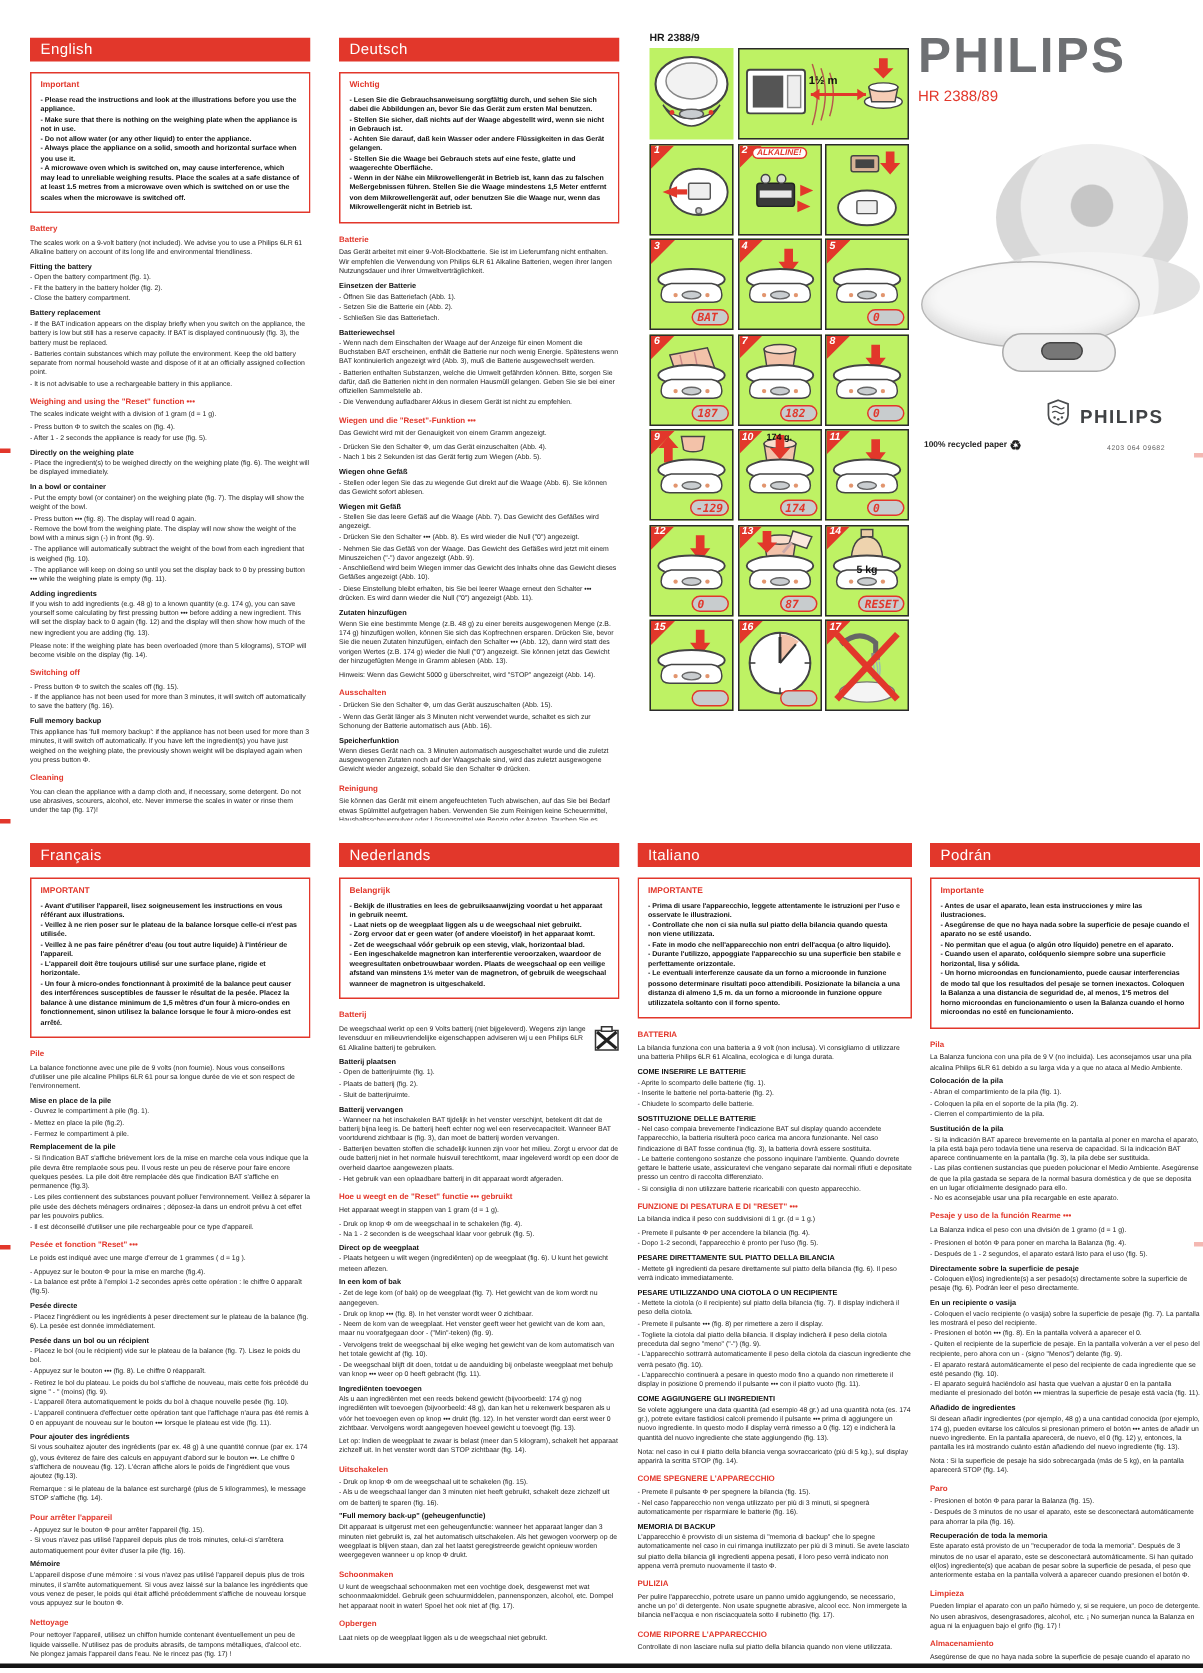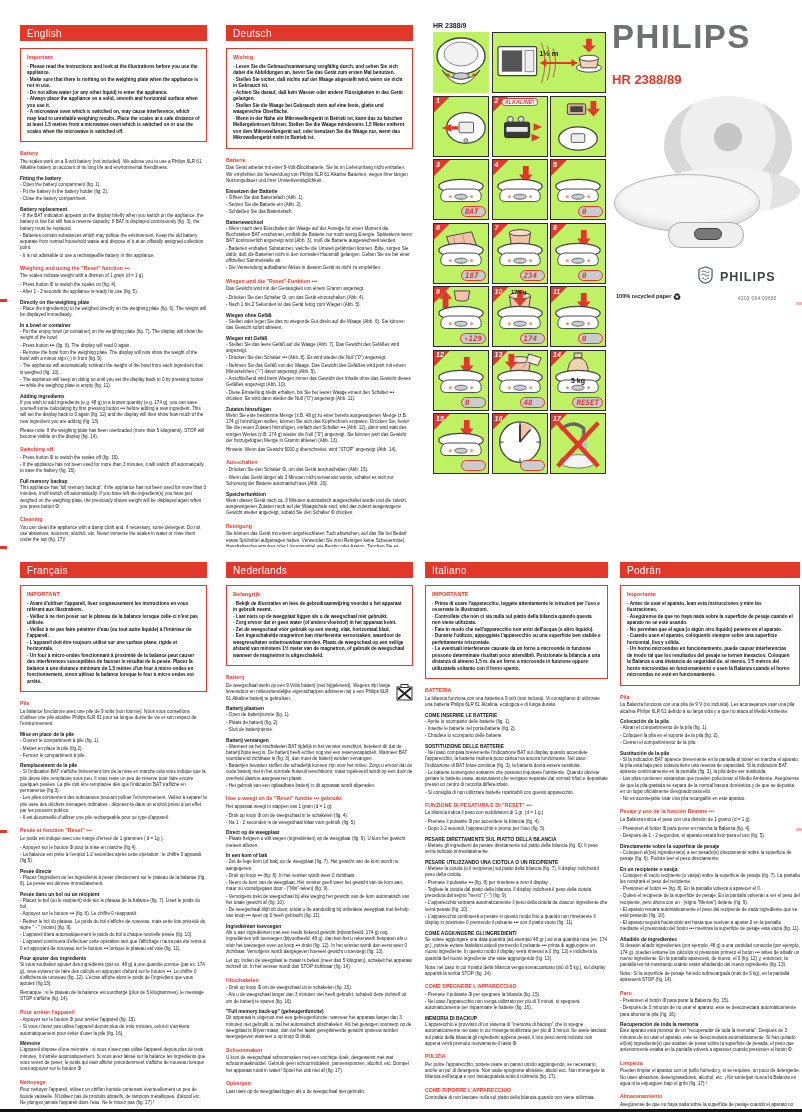--- a/index.html
+++ b/index.html
@@ -39,21 +39,21 @@
        font-size:6px;font-weight:bold;color:#111;white-space:nowrap}
   .fignote.bubble{border:1.1px solid var(--red);border-radius:7px;color:var(--red);
        font-style:italic;padding:0 3px;background:#fff;font-size:5.5px}
   .fignote.onweight{top:26px;font-size:7px}
   .fignote.dist{top:16px;font-size:7.5px}
 
   
   #brand{position:absolute;left:612px;top:20px;width:188px;height:292px}
   .philips-big{font-size:33px;font-weight:bold;color:#6e7073;letter-spacing:1.5px;
        font-stretch:condensed;line-height:1}
-  .model-red{color:var(--red);font-weight:bold;font-size:13px;margin-top:19px}
+  .model-red{color:var(--red);font-weight:normal;font-size:10px;margin-top:6px}
   .photo{position:absolute;left:0;top:62px;width:188px;height:180px}
   .cake{position:absolute;right:8px;top:14px;width:128px;height:98px;border-radius:50%;
        background:radial-gradient(circle at 50% 42%, #c6c6c6 0 16%, #efefef 17% 55%, #d8d8d8 56% 78%, #eaeaea 79% 100%)}
   .doily{position:absolute;right:0;top:86px;width:150px;height:46px;border-radius:50%;
        background:radial-gradient(circle, #f4f4f4 0 60%, #e2e2e2 61% 100%)}
   .pplate{position:absolute;left:2px;top:92px;width:146px;height:58px;border-radius:50%;
        background:#f7f7f7;border:1.2px solid #b7b7b7;box-shadow:inset 0 -5px 9px #ddd}
   .ppod{position:absolute;left:56px;top:140px;width:76px;height:26px;border-radius:13px;
        background:#efefef;border:1.2px solid #aaa}
   .pdisp{position:absolute;left:82px;top:146px;width:28px;height:12px;border-radius:6px;
@@ -274,21 +274,21 @@
         <svg viewBox="0 0 56 61">
           <path d="M17 9 h22 l-2 13 a9 3 0 0 1 -18 0 Z" fill="#f3c2a9" stroke="#444"></path>
           <ellipse cx="28" cy="9" rx="11" ry="3.2" fill="#f9ddcc" stroke="#444"></ellipse>
           <ellipse cx="28" cy="27" rx="23" ry="7" fill="#fff" stroke="#444" stroke-width="1.3"></ellipse>
           <path d="M7 38 Q7 31 14 30 L42 30 Q49 31 49 38 Q49 43 43 43 L13 43 Q7 43 7 38 Z" fill="#fff" stroke="#444"></path>
           <ellipse cx="28" cy="38" rx="6.5" ry="2.6" fill="#c9cdd0" stroke="#666"></ellipse>
           <circle cx="17" cy="38" r="1.5" fill="#e2956e"></circle>
           <circle cx="39" cy="38" r="1.5" fill="#e2956e"></circle>
         </svg>
         <div class="fignum">7</div>
-        <div class="figdisp">234</div>
+        <div class="figdisp">182</div>
       </div>
       <div class="fig">
         <svg viewBox="0 0 56 61">
           <polygon points="31,6 37,6 37,15 41,15 34,24 27,15 31,15" fill="#e2372b"></polygon>
           <ellipse cx="28" cy="27" rx="23" ry="7" fill="#fff" stroke="#444" stroke-width="1.3"></ellipse>
           <path d="M7 38 Q7 31 14 30 L42 30 Q49 31 49 38 Q49 43 43 43 L13 43 Q7 43 7 38 Z" fill="#fff" stroke="#444"></path>
           <ellipse cx="28" cy="38" rx="6.5" ry="2.6" fill="#c9cdd0" stroke="#666"></ellipse>
           <circle cx="17" cy="38" r="1.5" fill="#e2956e"></circle>
           <circle cx="39" cy="38" r="1.5" fill="#e2956e"></circle>
         </svg>
@@ -354,21 +354,21 @@
           <path d="M37 3 l13 4 -3.5 8 -12 -4 Z" fill="#fbe9de" stroke="#444"></path>
           <line x1="36" y1="11" x2="30" y2="18" stroke="#caa" stroke-width="2"></line>
           <polygon points="16,3 22,3 22,11 26,11 19,18 12,11 16,11" fill="#e2372b"></polygon>
           <ellipse cx="28" cy="27" rx="23" ry="7" fill="#fff" stroke="#444" stroke-width="1.3"></ellipse>
           <path d="M7 38 Q7 31 14 30 L42 30 Q49 31 49 38 Q49 43 43 43 L13 43 Q7 43 7 38 Z" fill="#fff" stroke="#444"></path>
           <ellipse cx="28" cy="38" rx="6.5" ry="2.6" fill="#c9cdd0" stroke="#666"></ellipse>
           <circle cx="17" cy="38" r="1.5" fill="#e2956e"></circle>
           <circle cx="39" cy="38" r="1.5" fill="#e2956e"></circle>
         </svg>
         <div class="fignum">13</div>
-        <div class="figdisp">48</div>
+        <div class="figdisp">87</div>
       </div>
       <div class="fig">
         <svg viewBox="0 0 56 61">
           <rect x="24" y="2" width="8" height="5" fill="#e9cba6" stroke="#444"></rect>
           <path d="M17 26 Q17 7 28 7 Q39 7 39 26 Z" fill="#eed3ae" stroke="#444"></path>
           <ellipse cx="28" cy="27" rx="23" ry="7" fill="#fff" stroke="#444" stroke-width="1.3"></ellipse>
           <path d="M7 38 Q7 31 14 30 L42 30 Q49 31 49 38 Q49 43 43 43 L13 43 Q7 43 7 38 Z" fill="#fff" stroke="#444"></path>
           <ellipse cx="28" cy="38" rx="6.5" ry="2.6" fill="#c9cdd0" stroke="#666"></ellipse>
           <circle cx="17" cy="38" r="1.5" fill="#e2956e"></circle>
           <circle cx="39" cy="38" r="1.5" fill="#e2956e"></circle>

